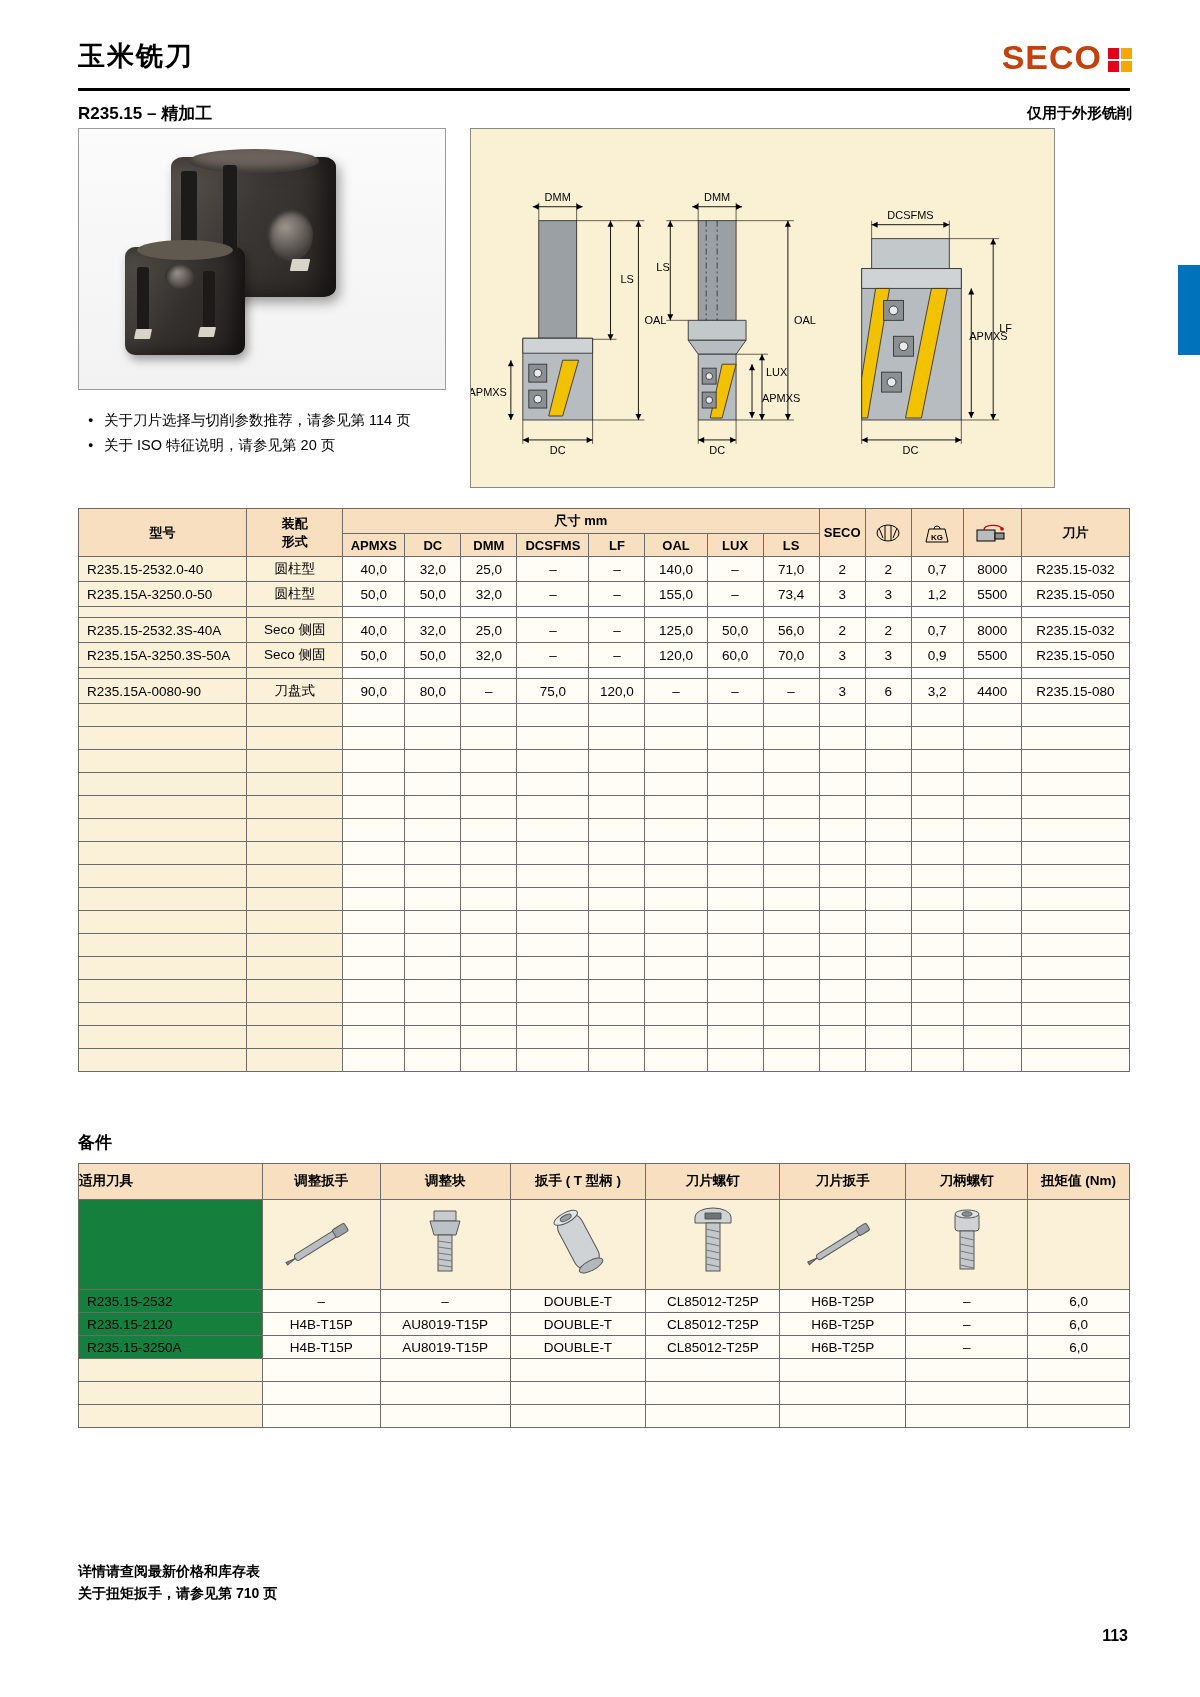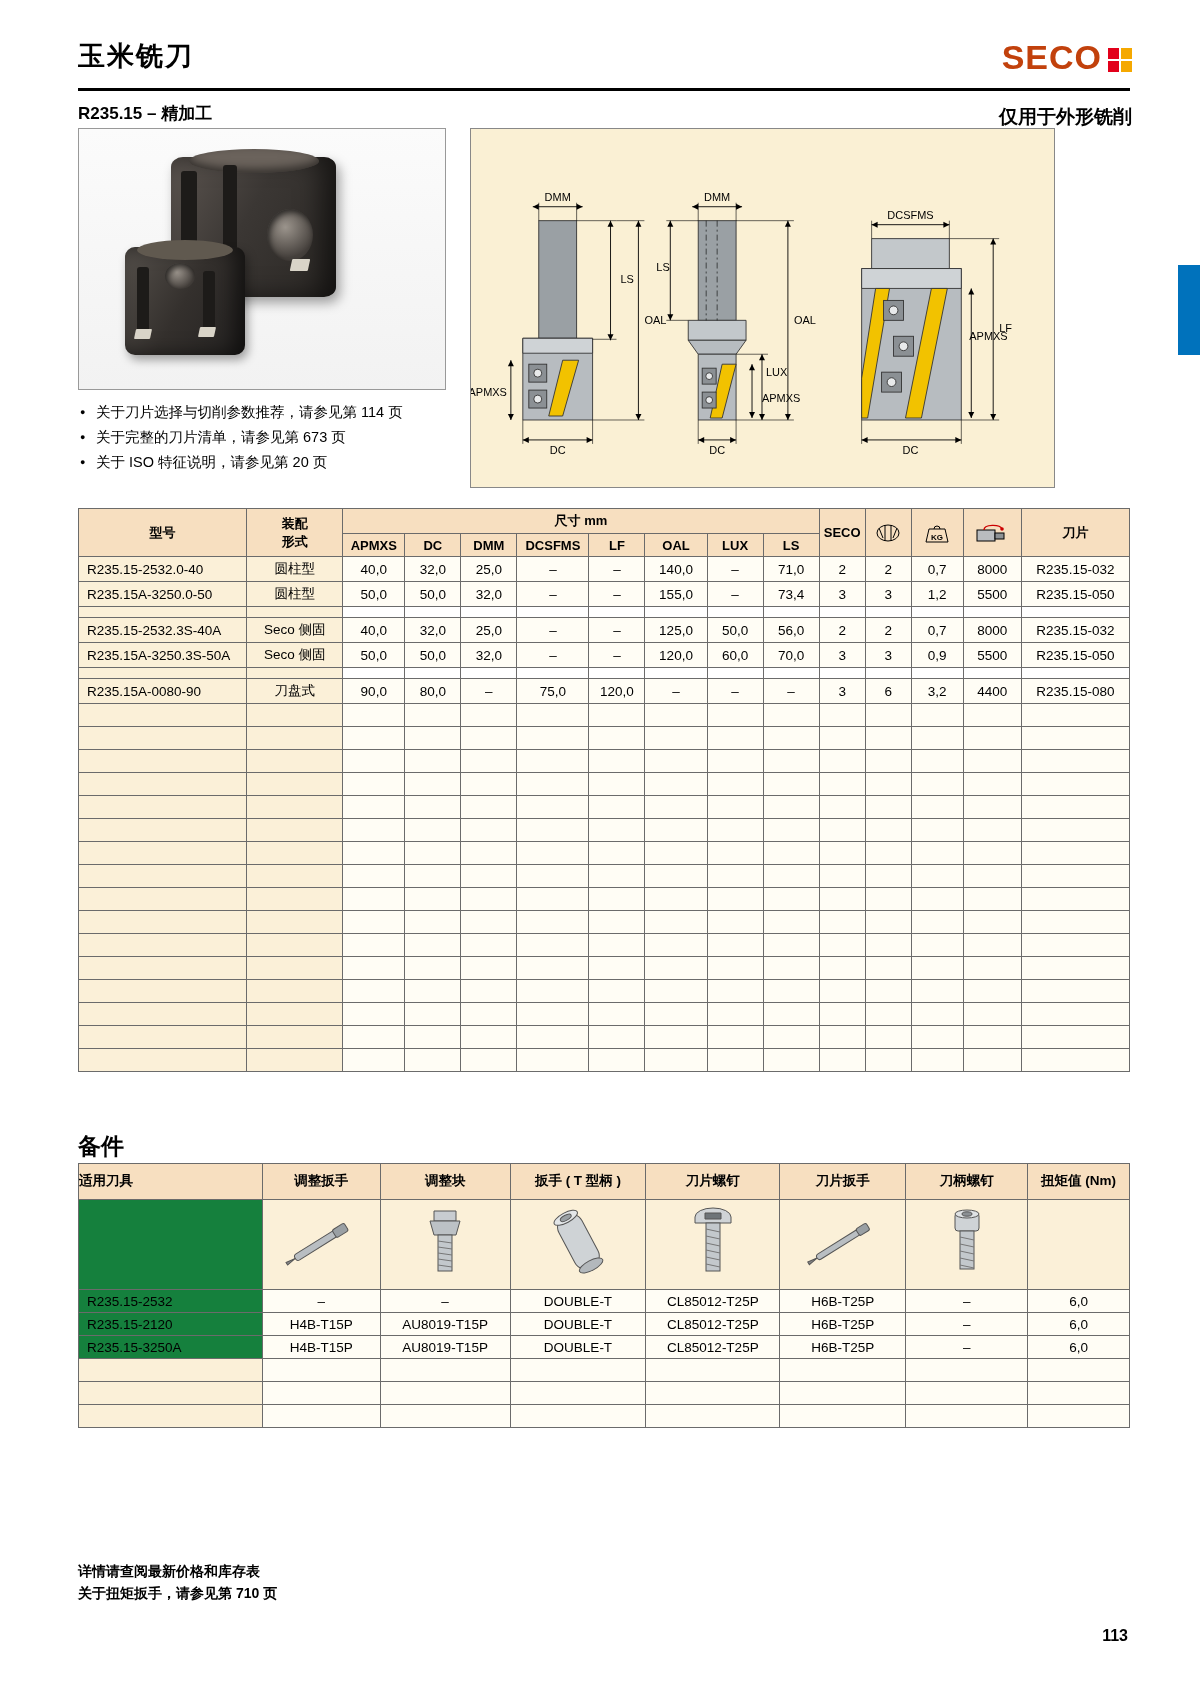--- a/index.html
+++ b/index.html
@@ -34,21 +34,21 @@
   .hdr-rule {
     position: absolute; left: 78px; top: 88px; width: 1052px; height: 3px; background: #000;
   }
 
   .subtitle {
     position: absolute; left: 78px; top: 102px;
     font-size: 17px; font-weight: bold;
   }
   .rt-note {
     position: absolute; right: 68px; top: 104px;
-    font-size: 19px; font-weight: bold;
+    font-size: 15px; font-weight: bold;
   }
 
   
   .blue-tab {
     position: absolute; right: 0; top: 265px; width: 22px; height: 90px; background: #0072bc;
   }
 
   
   .photo-box {
     position: absolute; left: 78px; top: 128px; width: 368px; height: 262px;
@@ -81,21 +81,21 @@
   .cutter-b:before{
     content:""; position:absolute; left: 12px; top:-7px; width: 96px; height:20px;
     background:#60594f; border-radius:50%;
   }
   .tip { position:absolute; background:#d9d4c8; border-radius:1px; }
 
   
   .bullets { position: absolute; left: 80px; top: 400px; width: 380px; font-size: 14.5px; line-height: 25px; }
   .bullets li { list-style: none; position: relative; padding-left: 16px; }
   .bullets li:before { content:"●"; position:absolute; left:0; top:0; font-size: 9px; line-height:25px; }
-  .bullets ul { margin:0; padding:0; }
+  .bullets ul { margin:8px; padding:0; }
 
   
   .tech-panel {
     position: absolute; left: 470px; top: 128px; width: 585px; height: 360px;
     background: #faf0d4; border: 1px solid #888;
   }
   .tech-svg { position:absolute; inset:0; }
 
   
   .main-table {
@@ -110,21 +110,21 @@
   .main-table td.typecell { background: #fbf0d8; }
   .main-table td { background: #fffdf5; }
   .main-table tr.blank td { height: 23px; }
   .main-table tr.blank td.modelcell, .main-table tr.blank td.typecell { background: #fbf0d8; }
   .spacer-row td { border-left: 1px solid #6b6b6b; border-right: 1px solid #6b6b6b; border-top: none; border-bottom: none; height: 11px; background:#fff; }
   .spacer-row td.modelcell, .spacer-row td.typecell { background:#fbf0d8; }
 
   .icon-cell svg { display:block; margin: 0 auto; }
 
   
-  .spare-title { position: absolute; left: 78px; top: 1131px; font-size: 23px; font-weight: bold; }
+  .spare-title { position: absolute; left: 78px; top: 1131px; font-size: 17px; font-weight: bold; }
   .spare-table {
     position: absolute; left: 78px; top: 1163px; width: 1052px;
     border-collapse: collapse; font-size: 13.5px;
   }
   .spare-table th, .spare-table td { border: 1px solid #6b6b6b; text-align:center; padding: 3px 2px; height: 23px; }
   .spare-table thead th { background: #f7dfc0; font-weight: bold; vertical-align: top; padding-top: 8px; height: 36px; }
   .spare-table .imgrow td { background: #fbf0d8; height: 88px; border-top: none; }
   .spare-table td { background: #fffdf5; }
   .spare-table td.first { background: #15803d; text-align: left; padding-left: 8px; }
   .spare-table tr.blank td { height: 23px; }
@@ -168,21 +168,20 @@
       <div class="slot" style="left:12px; top:20px; width:12px; height:70px;"></div>
       <div class="slot" style="left:78px; top:24px; width:12px; height:66px;"></div>
       <div class="tip" style="left:10px; top:82px; width:16px; height:10px; transform:skewX(-12deg);"></div>
       <div class="tip" style="left:74px; top:80px; width:16px; height:10px; transform:skewX(-12deg);"></div>
     </div>
   </div>
 
   <div class="bullets">
     <ul>
       <li>关于刀片选择与切削参数推荐，请参见第 114 页</li>
-      <li>关于完整的刀片清单，请参见第 673 页</li>
       <li>关于 ISO 特征说明，请参见第 20 页</li>
     </ul>
   </div>
 
   <div class="tech-panel">
     <svg class="tech-svg" viewBox="0 0 585 360" xmlns="http://www.w3.org/2000/svg">
       <g stroke="#000" fill="none" stroke-width="0.9" font-family="Liberation Sans, sans-serif" font-size="11">
 
         <rect x="68" y="92" width="38" height="118" fill="#9aa0a4" stroke="#333"></rect>
 

